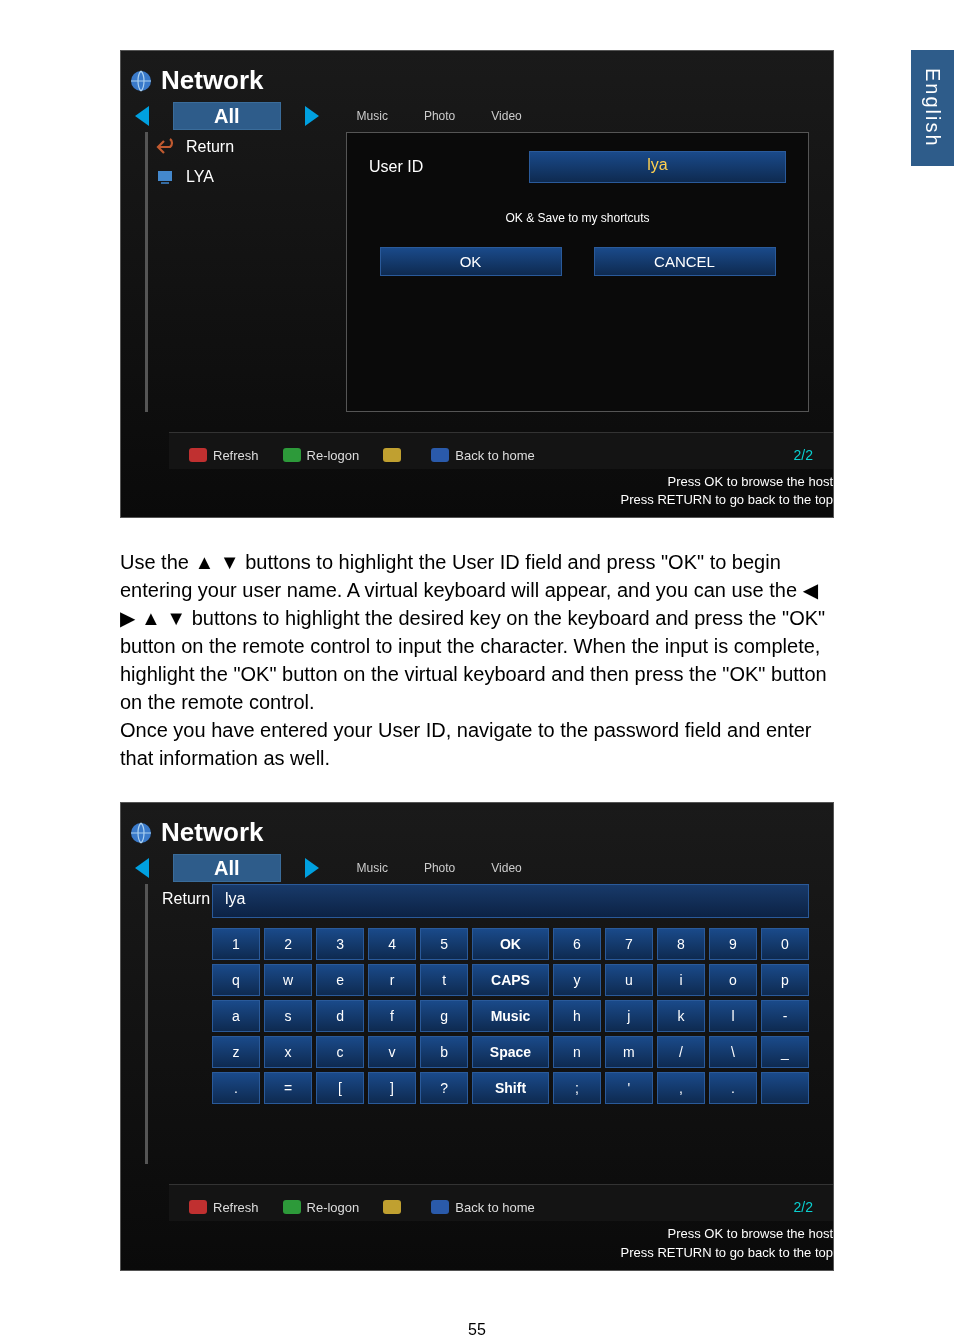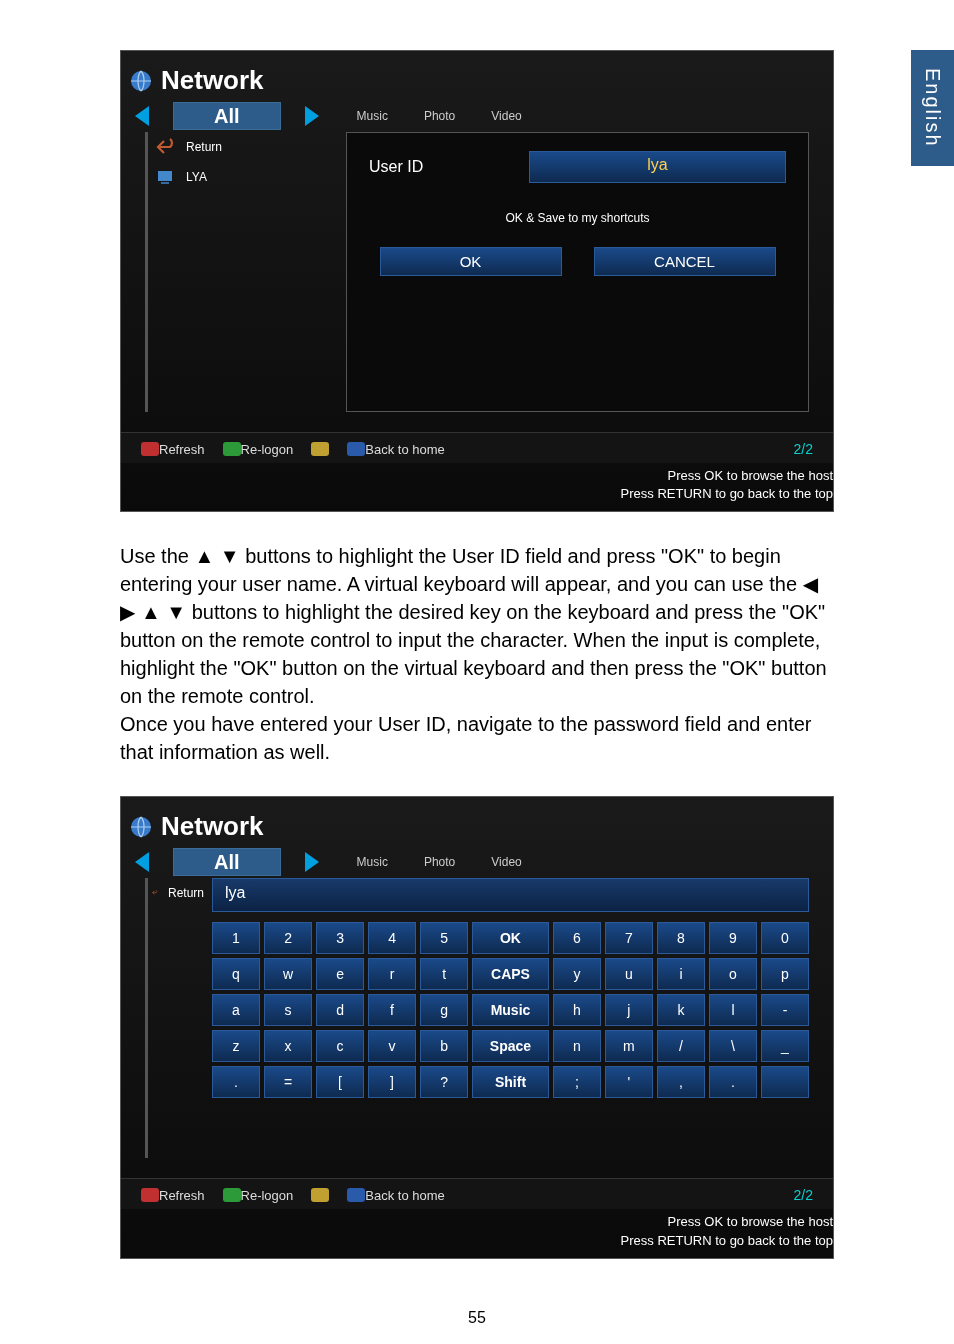--- a/index.html
+++ b/index.html
@@ -88,21 +88,21 @@
     width: 190px;
     margin-right: 8px;
     border-left: 3px solid #555;
     padding-left: 0;
   }
   .side-item {
     display: flex;
     align-items: center;
     gap: 10px;
     padding: 6px 0 6px 8px;
-    font-size: 12px;
+    font-size: 16px;
   }
   .side-item .sicon { width:20px; height:18px; display:inline-block; }
   .login-panel {
     flex: 1;
     border: 1px solid #555;
     background: #0a0a0a;
     padding: 18px 22px;
     color: #fff;
   }
   .login-row {
@@ -141,23 +141,25 @@
     background: linear-gradient(to bottom, #1a4a8a, #0e2a50);
     border: 1px solid #2a5a9a;
     text-align: center;
     width: 180px;
     padding: 5px 0;
     font-size: 15px;
   }
   .footer-bar {
     display: flex;
     align-items: center;
-    padding: 8px 20px 6px 20px;
+    gap: 6px;
+    padding: 14px 20px 6px 20px;
     background: #141414;
     border-top: 1px solid #333;
+    margin-left: 48px;
   }
   .fb-dot { width:18px; height:14px; border-radius:3px; display:inline-block; }
   .dot-red { background:#c03030; }
   .dot-green { background:#2d9a3a; }
   .dot-yellow { background:#c0a030; }
   .dot-blue { background:#2a5aaa; }
   .fb-label { font-size:13px; color:#ddd; margin-right:18px; }
   .page-count { color:#0ad0d0; font-size:14px; margin-left:auto; }
   .hint-bar {
     text-align: right;

